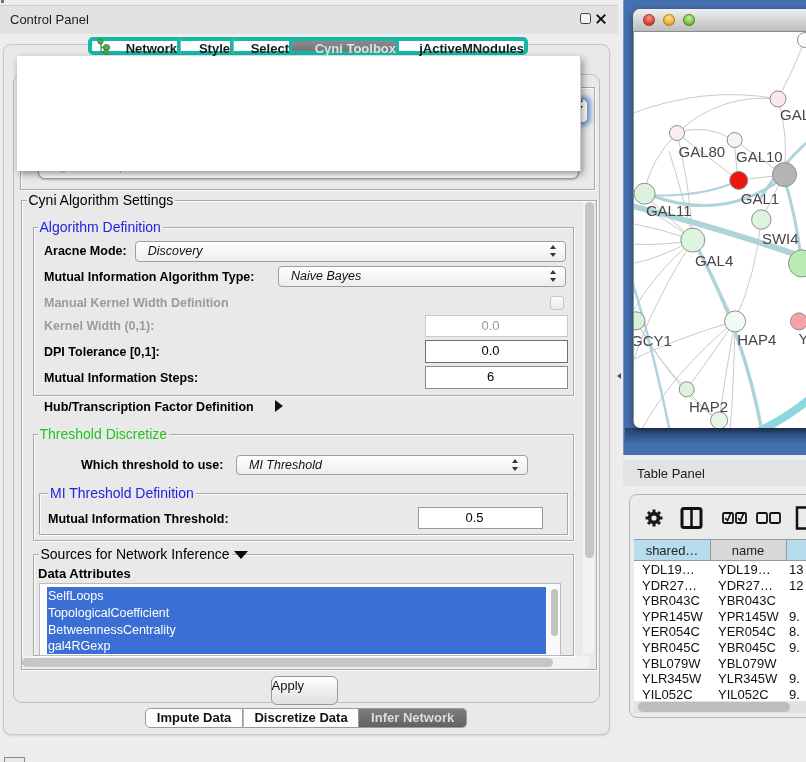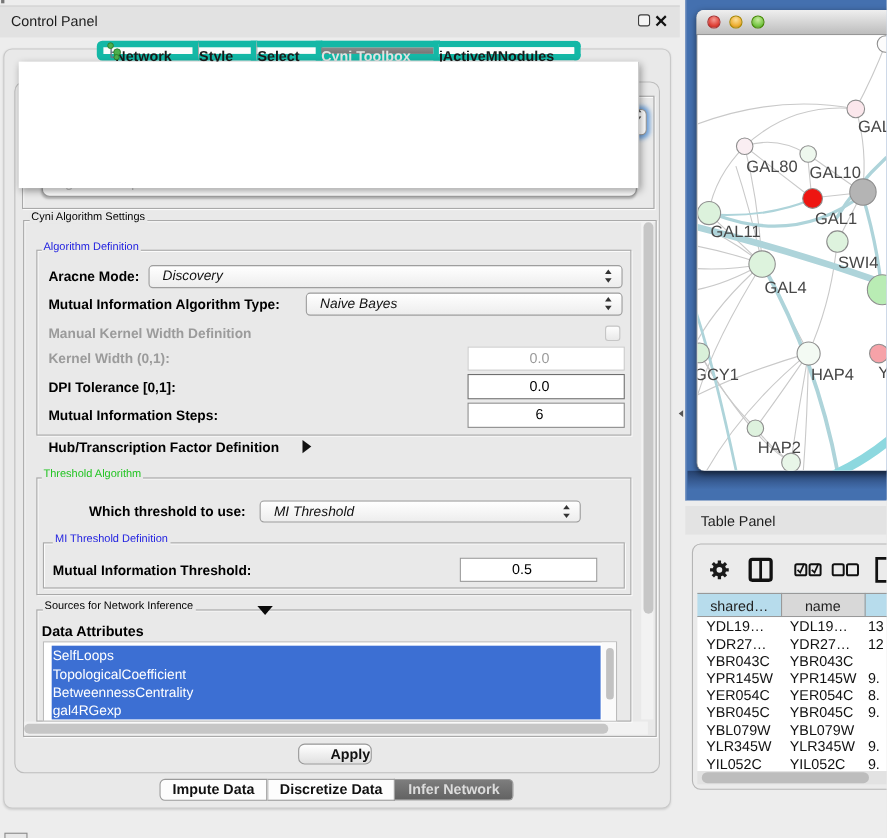--- a/index.html
+++ b/index.html
@@ -6,22 +6,22 @@
 .bold{font-weight:bold}
 .lbl{position:absolute;font-size:12.5px;font-weight:bold;color:#000;white-space:nowrap}
 .glbl{position:absolute;font-size:12.5px;font-weight:bold;color:#9b9b9b;white-space:nowrap}
 .combo{position:absolute;border:1px solid #9e9e9e;border-radius:4px;background:linear-gradient(#ffffff,#ededed);box-sizing:border-box;font-size:12.5px;color:#111;font-style:italic;}
 .combo .ct{position:absolute;left:12px;top:50%;transform:translateY(-50%)}
 .arr{position:absolute;right:8px;top:50%;width:7px;height:14px;transform:translateY(-50%)}
 .arr:before{content:"";position:absolute;left:0;top:1px;border-left:3.5px solid transparent;border-right:3.5px solid transparent;border-bottom:4.5px solid #333}
 .arr:after{content:"";position:absolute;left:0;bottom:1px;border-left:3.5px solid transparent;border-right:3.5px solid transparent;border-top:4.5px solid #333}
 .field{position:absolute;background:#fff;box-sizing:border-box;font-size:13px;text-align:center;padding-right:12px;line-height:20px}
 .frame{position:absolute;border:1px solid #a9a9a9;box-shadow:1px 1px 0 rgba(255,255,255,.8), inset 1px 1px 0 rgba(255,255,255,.8);box-sizing:border-box}
-.ftitle{position:absolute;background:#e9e9e9;padding:0 2px;font-size:10px;white-space:nowrap}
-.tabtop{position:absolute;top:37px;height:18px;box-sizing:border-box;border:6px solid #14b8a6;background:#fcfcfc;color:#1a1a1a;font-size:13px;font-weight:bold;text-align:left;line-height:16.5px;white-space:nowrap}
+.ftitle{position:absolute;background:#e9e9e9;padding:0 2px;font-size:14px;white-space:nowrap}
+.tabtop{position:absolute;top:37px;height:18px;box-sizing:border-box;border:4px solid #14b8a6;background:#fcfcfc;color:#1a1a1a;font-size:13px;font-weight:bold;text-align:right;line-height:16.5px;white-space:nowrap}
 .tabbot{position:absolute;top:707.5px;height:20px;box-sizing:border-box;border:1px solid #9a9a9a;background:#fdfdfd;color:#111;font-size:13px;font-weight:bold;text-align:center;line-height:18.5px;white-space:nowrap}
 </style></head>
 <body>
 
 <div class="a" style="left:1px;top:0;width:3px;height:3px;background:#777"></div>
 
 <div class="a" style="left:0;top:5px;width:618px;height:28px;background:#e2e2e2;border-top:1px solid #cfcfcf"></div>
 <div class="a" style="left:3px;top:44px;width:607px;height:691px;background:#e9e9e9;border:1px solid #c9c9c9;border-radius:8px;box-sizing:border-box;box-shadow:0 1px 2px rgba(0,0,0,.12)"></div>
 <div class="a" style="left:10px;top:12px;font-size:13px;color:#1c1c1c">Control Panel</div>
 
@@ -83,21 +83,21 @@
 <div class="field" style="left:425px;top:315px;width:143px;height:22px;border:1px solid #c9c9c9;color:#9b9b9b">0.0</div>
 <div class="lbl" style="left:44px;top:345px">DPI Tolerance [0,1]:</div>
 <div class="field" style="left:425px;top:340px;width:143px;height:23px;border:1.5px solid #6f6f6f;color:#000">0.0</div>
 <div class="lbl" style="left:44px;top:371px">Mutual Information Steps:</div>
 <div class="field" style="left:425px;top:366px;width:143px;height:23px;border:1px solid #8a8a8a;color:#000">6</div>
 
 <div class="lbl" style="left:44px;top:400px;font-size:12.5px">Hub/Transcription Factor Definition</div>
 <div class="a" style="left:275px;top:400px;width:0;height:0;border-top:6px solid transparent;border-bottom:6px solid transparent;border-left:8px solid #111"></div>
 
 <div class="frame" style="left:33px;top:433.5px;width:541px;height:107.5px"></div>
-<div class="ftitle" style="left:37.5px;top:425.5px;color:#21c421">Threshold Algorithm</div>
+<div class="ftitle" style="left:37.5px;top:425.5px;color:#21c421">Threshold Discretize</div>
 <div class="lbl" style="left:81px;top:458px">Which threshold to use:</div>
 <div class="combo" style="left:236px;top:455px;width:292px;height:20px">
     <span class="ct">MI Threshold</span>
     <span class="arr"></span>
   </div>
 
 <div class="frame" style="left:38.5px;top:492.7px;width:529px;height:42.3px"></div>
 <div class="ftitle" style="left:48px;top:484.7px;color:#2222e0">MI Threshold Definition</div>
 <div class="lbl" style="left:48px;top:512px">Mutual Information Threshold:</div>
 <div class="field" style="left:418px;top:507px;width:125px;height:22px;border:1px solid #999;color:#000">0.5</div>
@@ -106,21 +106,21 @@
 <div class="ftitle" style="left:38.5px;top:545.8px;color:#000">Sources for Network Inference</div>
 <div class="a" style="left:234px;top:550.8px;width:0;height:0;border-left:7.1px solid transparent;border-right:7.1px solid transparent;border-top:8px solid #0a0a0a"></div>
 <div class="lbl" style="left:38px;top:566px;font-size:13px">Data Attributes</div>
 
 <div class="a" style="left:38.5px;top:583px;width:522px;height:73px;background:#fff;border:1px solid #bbb;box-sizing:border-box"></div>
 <div class="a" style="left:46.5px;top:587.4px;width:499.3px;height:66.9px;background:#3c6fd3"></div>
 <div class="a" style="left:47.9px;top:588.2px;font-size:12.5px;color:#fff;line-height:16.72px">SelfLoops<br>TopologicalCoefficient<br>BetweennessCentrality<br>gal4RGexp</div>
 <div class="a" style="left:546.5px;top:584px;width:13.5px;height:71px;background:#fafafa"></div>
 <div class="a" style="left:550.5px;top:588.7px;width:7.5px;height:47px;background:#c2c2c2;border-radius:4px"></div>
 
-<div class="a" style="left:270.5px;top:675.7px;width:67px;height:19px;border:1px solid #999;border-radius:6px;background:linear-gradient(#ffffff,#e0e0e0);box-sizing:border-box;text-align:right;font-size:13px;font-weight:bold;line-height:17.5px;color:#111">Apply</div>
+<div class="a" style="left:270.5px;top:675.7px;width:67px;height:29px;border:1px solid #999;border-radius:6px;background:linear-gradient(#ffffff,#e0e0e0);box-sizing:border-box;text-align:left;font-size:13px;font-weight:normal;line-height:17.5px;color:#111">Apply</div>
 
 <div class="tabbot" style="left:145.4px;width:97.3px;border-radius:5px 0 0 5px">Impute Data</div>
 <div class="tabbot" style="left:242.7px;width:116.7px;border-left:1px solid #b9b9b9">Discretize Data</div>
 <div class="tabbot" style="left:359.4px;width:107.5px;border-left:none;border-radius:0 5px 5px 0;background:linear-gradient(#7d7d7d,#626262);color:#dcdcdc">Infer Network</div>
 
 <div class="a" style="left:17px;top:56px;width:563px;height:115px;background:#fff;border-right:1px solid #ccc;box-shadow:2px 3px 7px rgba(0,0,0,.4);z-index:50">
 </div>
 
 <div class="a" style="left:4px;top:757px;width:21px;height:10px;border:1.5px solid #8a8a8a;background:#e8e8e8;box-sizing:border-box"></div>
 

